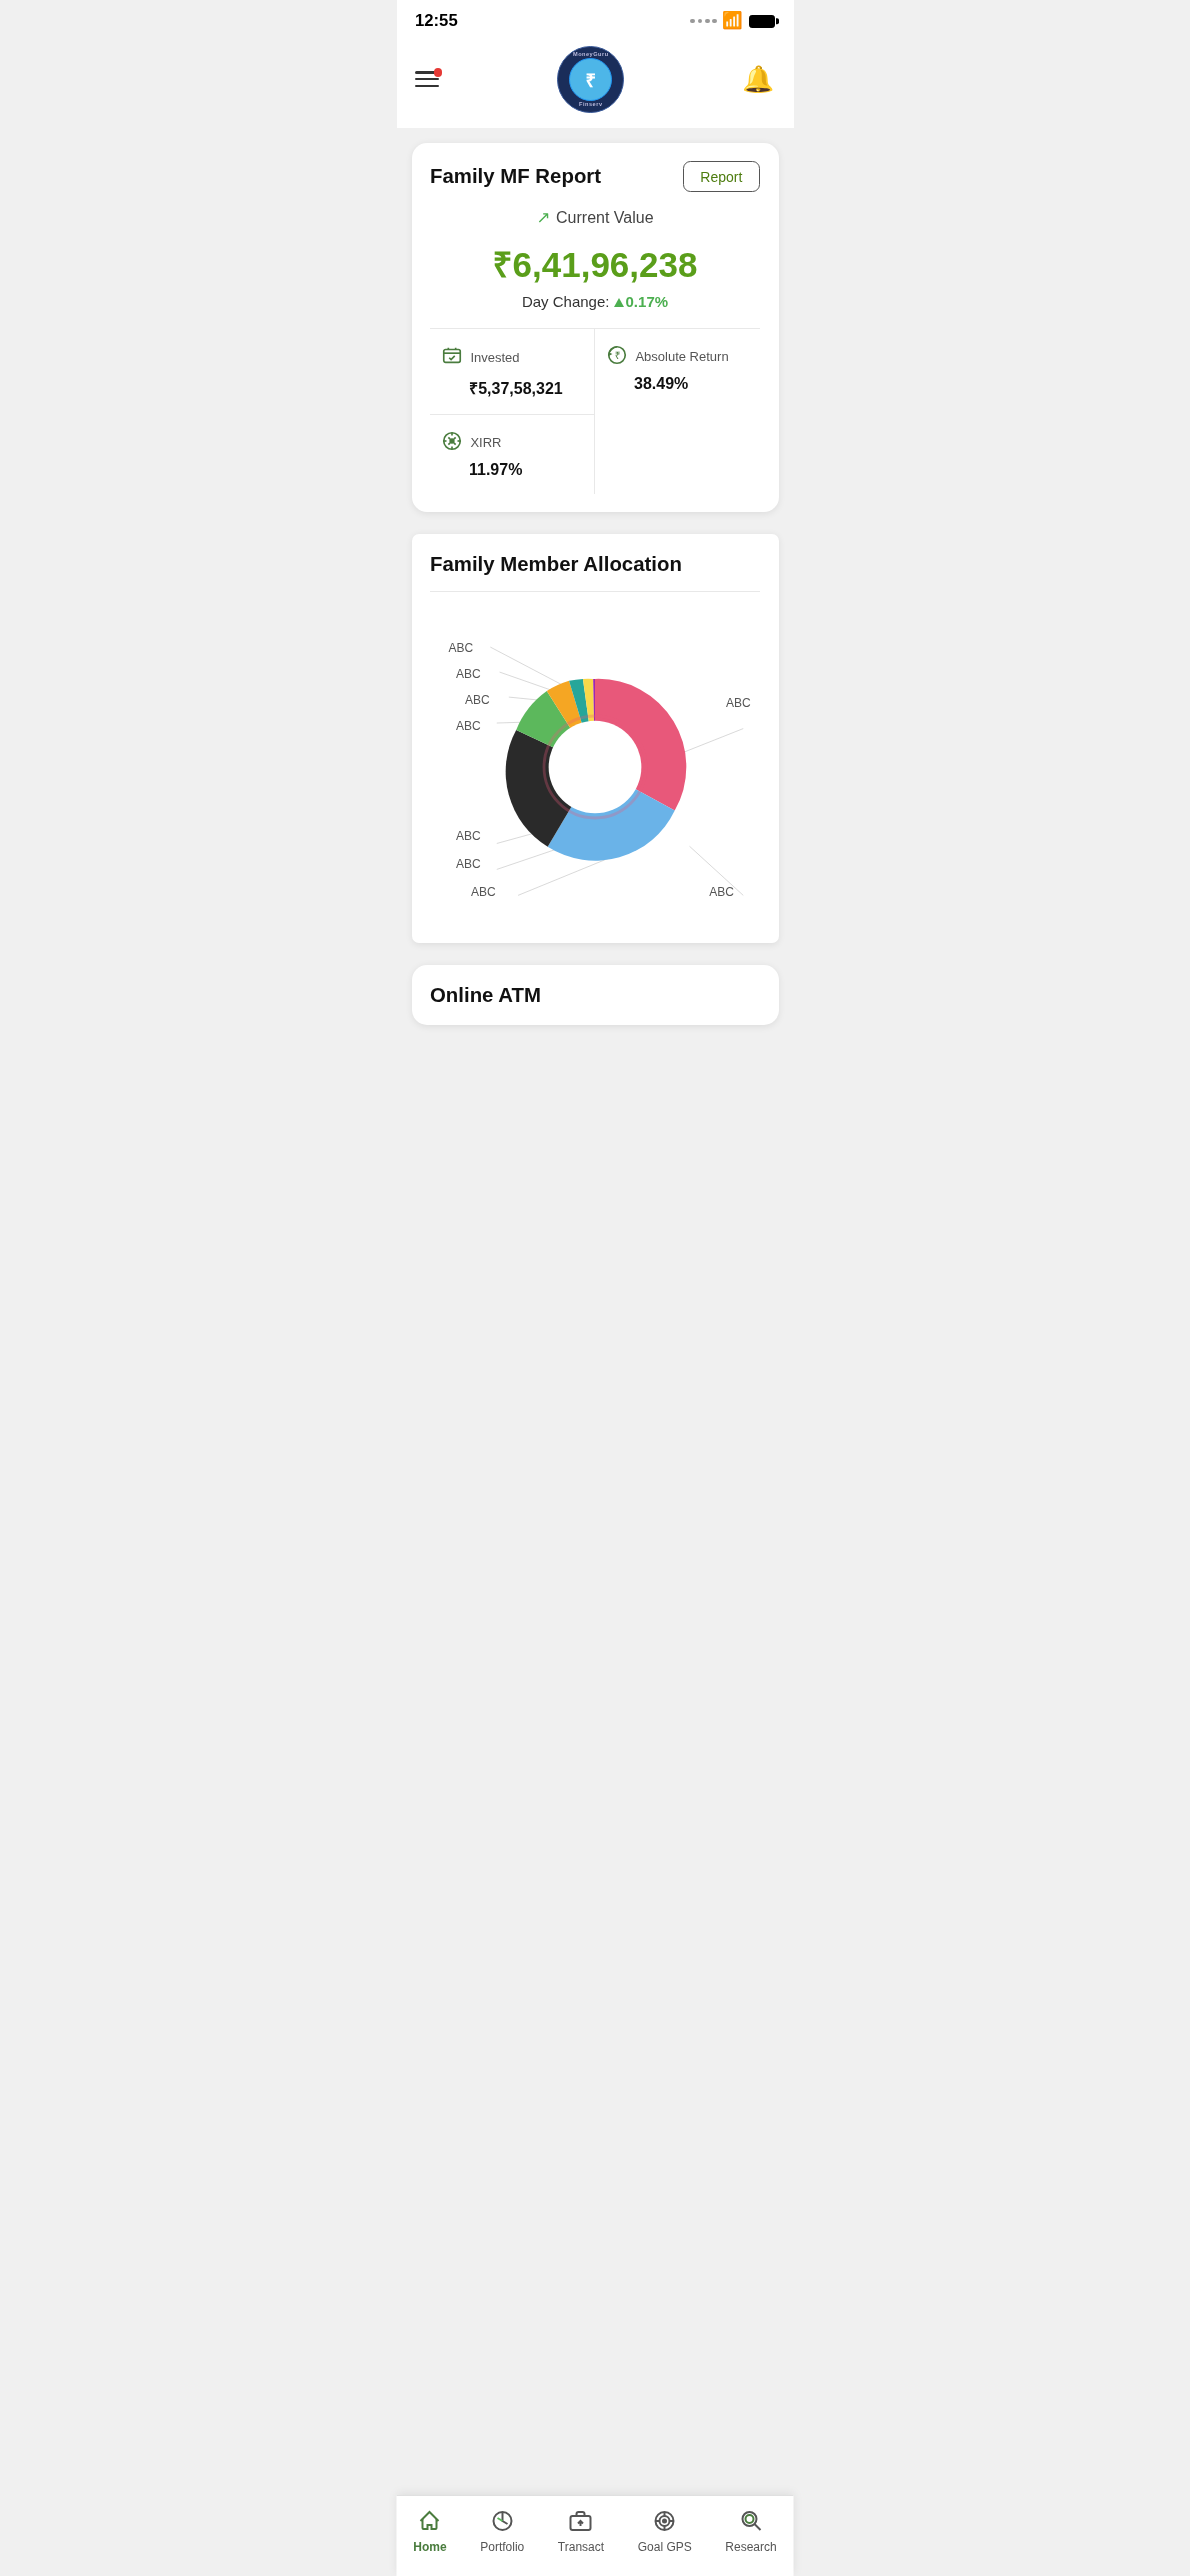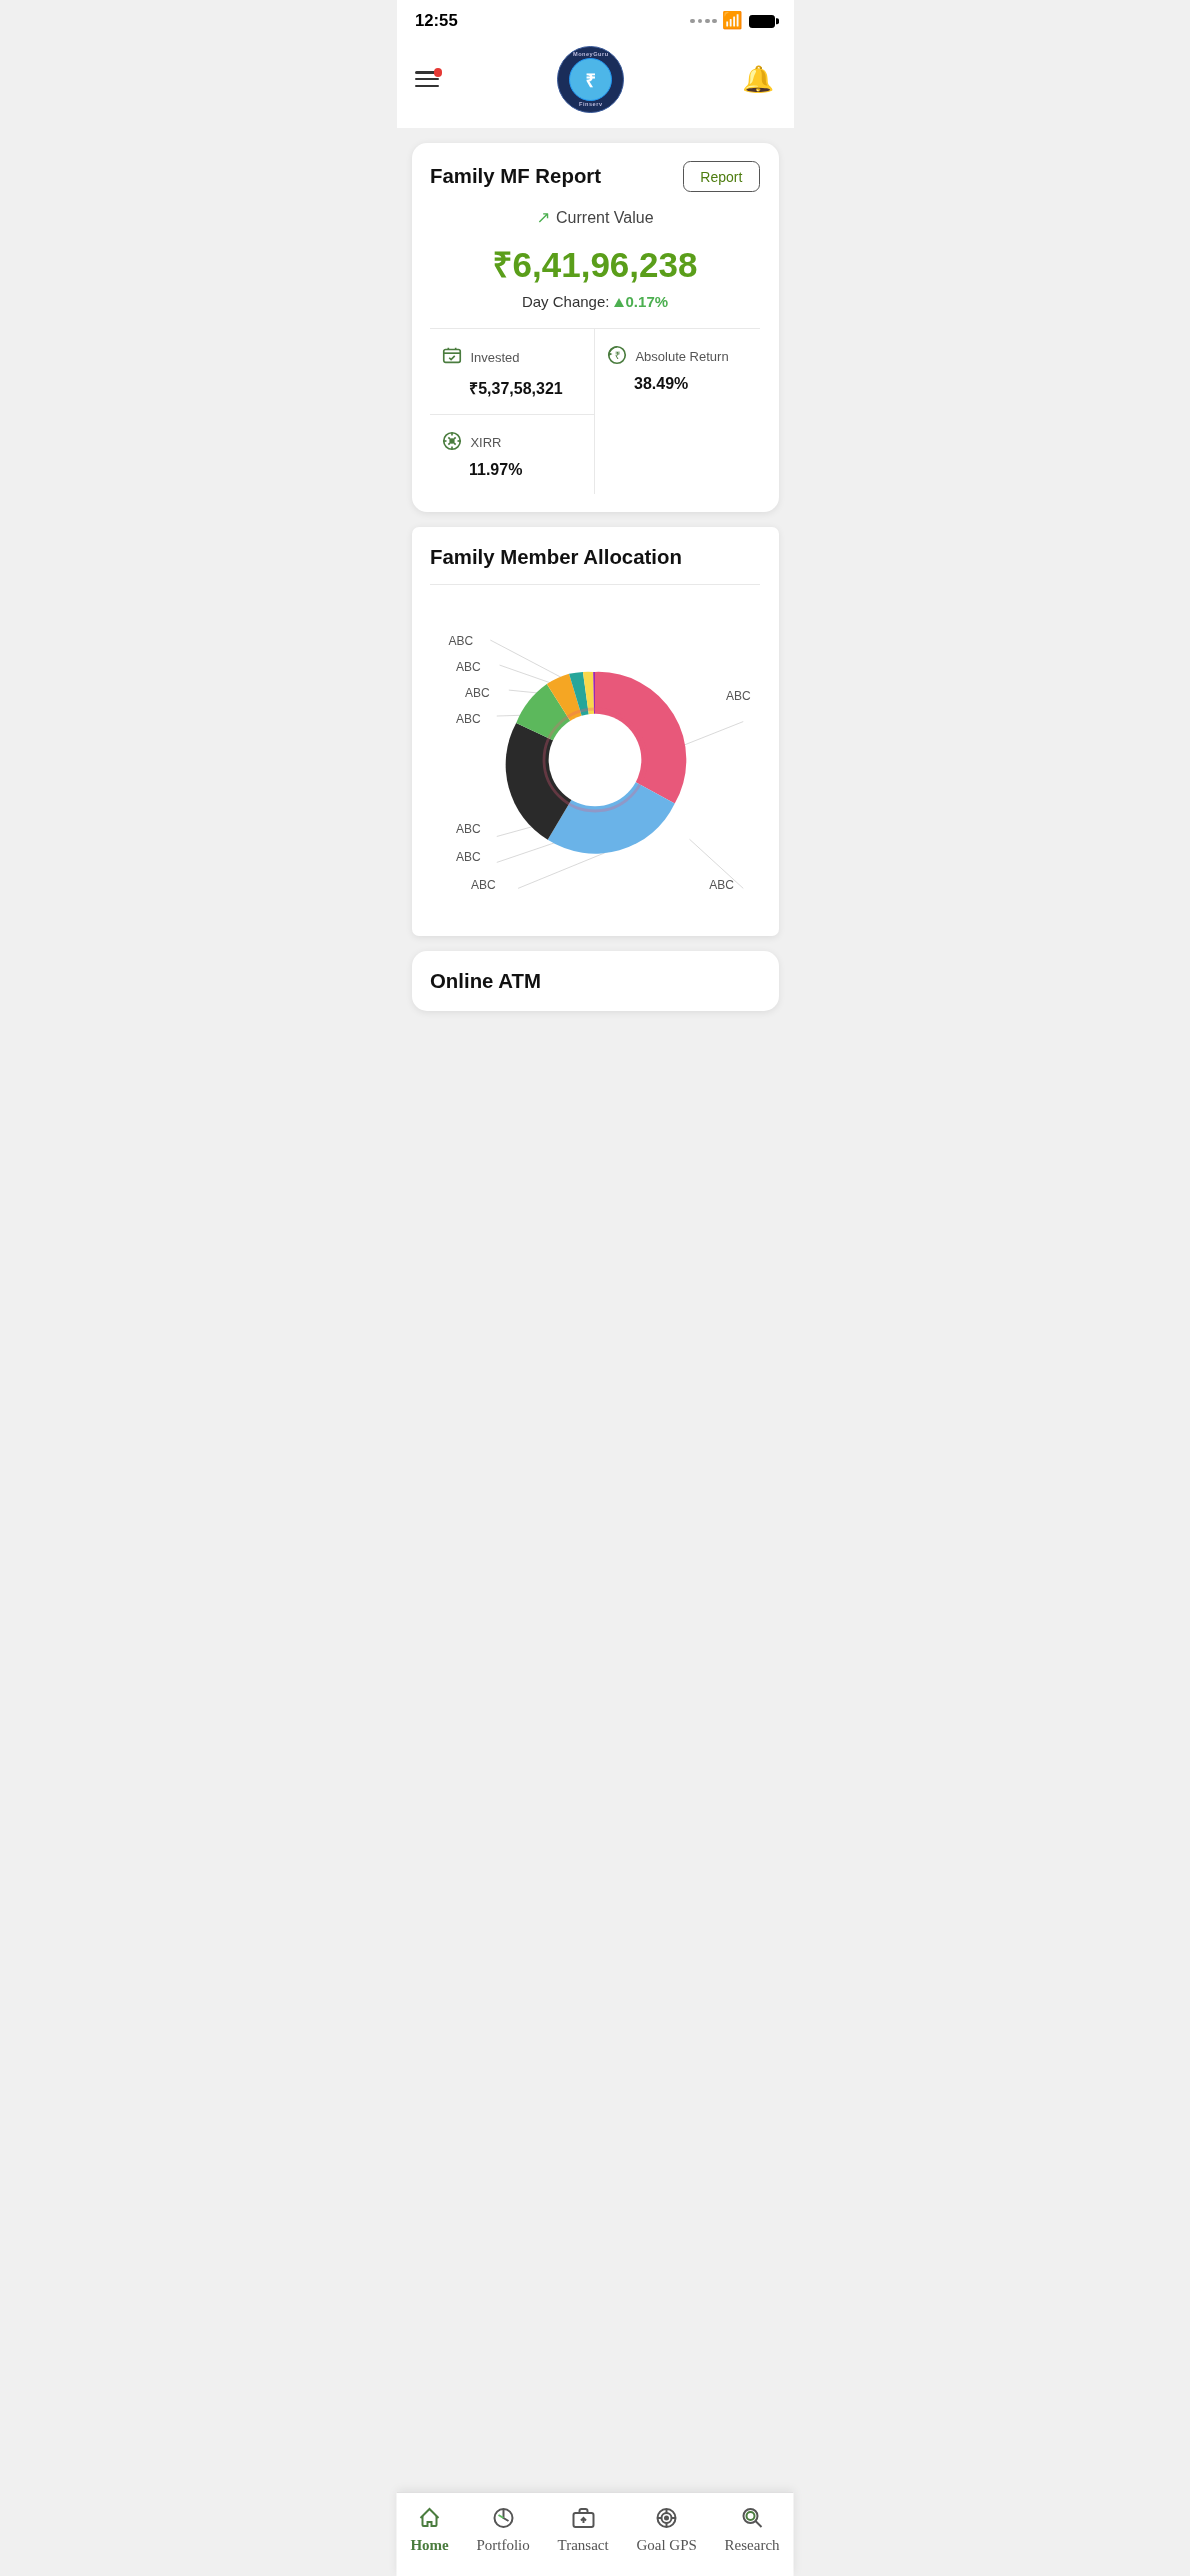--- a/index.html
+++ b/index.html
@@ -92,21 +92,21 @@
       height: 8.3px;
       background: #e53935;
       border-radius: 50%;
     }
 
     
     .main-content {
       padding: 15px;
       display: flex;
       flex-direction: column;
-      gap: 15px;
+      gap: 22px;
     }
 
     
     .card {
       background: #fff;
       border-radius: 15px;
       padding: 18.5px;
       box-shadow: 0 1.9px 7.4px rgba(0,0,0,0.08);
     }
 
@@ -241,23 +241,22 @@
     }
     .nav-item {
       display: flex;
       flex-direction: column;
       align-items: center;
       gap: 3.7px;
       cursor: pointer;
       padding: 3.7px 11px;
     }
     .nav-label {
-      font-size: 15px;
+      font-size: 12px;
       color: #555;
-      font-family: Liberation Serif, serif;
     }
     .nav-label.active {
       color: #4a7c3e;
       font-weight: 600;
     }
 
     
     .online-atm-peek {
       background: #fff;
       border-radius: 15px;

